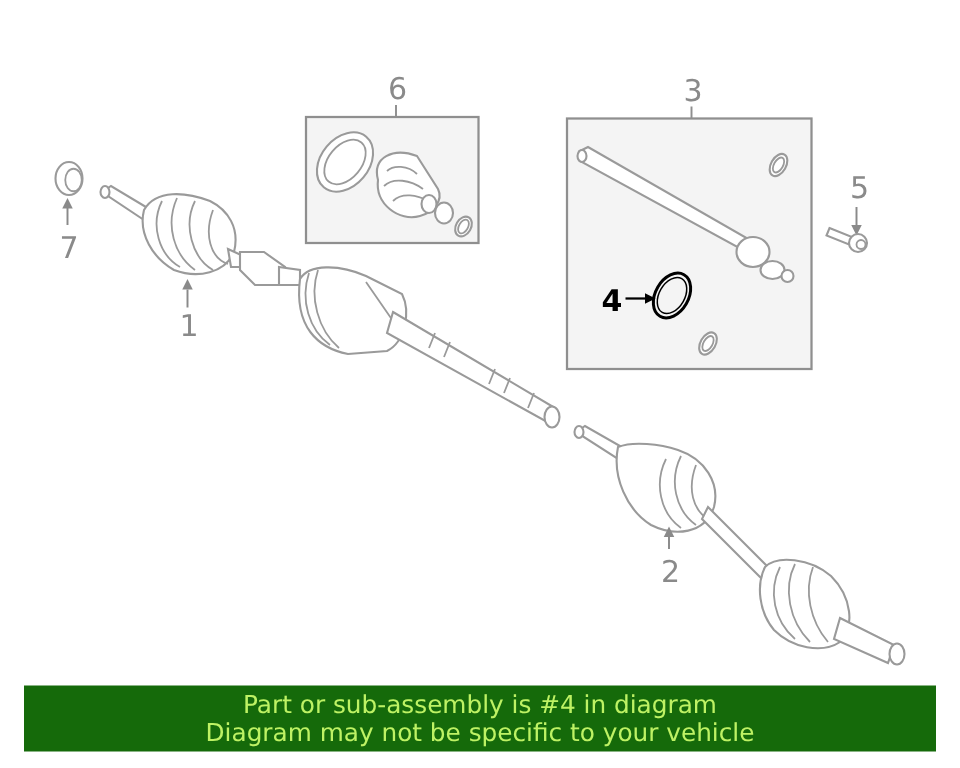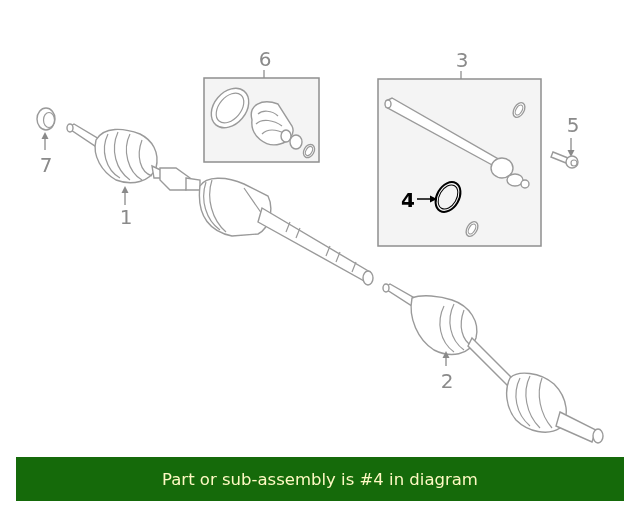--- a/index.html
+++ b/index.html
@@ -5,21 +5,21 @@
     html, body { margin: 0; padding: 0; background: #ffffff; }
     body { width: 640px; height: 512px; position: relative; overflow: hidden; font-family: "DejaVu Sans", sans-serif; }
     #diagram { position: absolute; left: 0; top: 0; width: 640px; height: 455px; }
     .callout { font-family: "DejaVu Sans", sans-serif; font-size: 20px; fill: #8a8a8a; }
     .callout-hl { font-family: "DejaVu Sans", sans-serif; font-size: 20px; fill: #000000; font-weight: bold; }
     .ln { stroke: #9a9a9a; fill: #ffffff; stroke-width: 1.4; }
     .ln-nf { stroke: #9a9a9a; fill: none; stroke-width: 1.2; }
     .box { stroke: #8f8f8f; fill: #f4f4f4; stroke-width: 1.5; }
     #banner { position: absolute; left: 16px; top: 457px; width: 608px; height: 44px; background: #156a0a;
       display: flex; flex-direction: column; align-items: center; justify-content: center; }
-    #banner span { display: block; font-family: "DejaVu Sans", sans-serif; font-size: 16.5px; line-height: 19px; color: #fef9c3; }
+    #banner span { display: block; font-family: "DejaVu Sans", sans-serif; font-size: 16.5px; line-height: 19px; color: #bef264; }
   </style>
 </head>
 <body>
 
 <svg id="diagram" viewBox="0 0 640 455" xmlns="http://www.w3.org/2000/svg">
 
   <g>
     <rect class="box" x="204" y="78" width="115" height="84"></rect>
     <line x1="264" y1="70" x2="264" y2="78" stroke="#8f8f8f" stroke-width="1.3"></line>
     <text class="callout" x="265" y="66" text-anchor="middle">6</text>
@@ -106,13 +106,14 @@
     <path class="ln" d="M560 412 L596 430 L592 442 L556 426 Z"></path>
     <ellipse class="ln" cx="598" cy="436" rx="5" ry="7"></ellipse>
     <line x1="446" y1="358" x2="446" y2="366" stroke="#8a8a8a" stroke-width="1.3"></line>
     <polygon points="446,351 442.5,358 449.5,358" fill="#8a8a8a"></polygon>
     <text class="callout" x="447" y="388" text-anchor="middle">2</text>
   </g>
 </svg>
 
 <div id="banner">
   <span>Part or sub-assembly is #4 in diagram</span>
+  <span>Diagram may not be specific to your vehicle</span>
 </div>
 
 </body></html>

